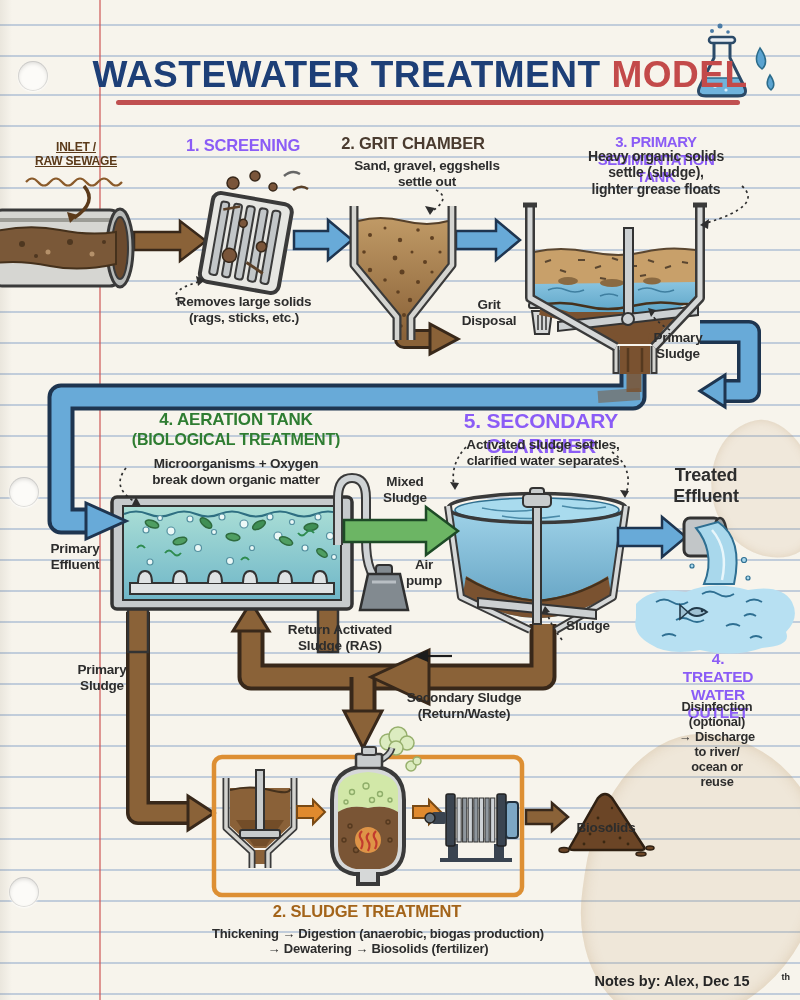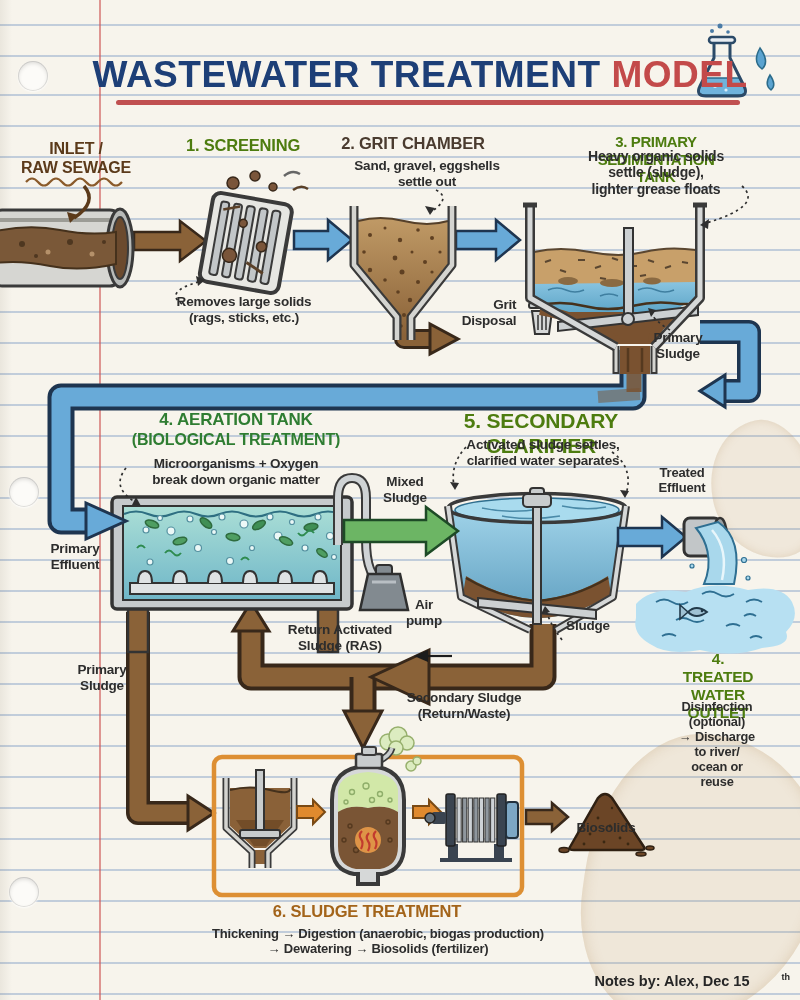--- a/index.html
+++ b/index.html
@@ -25,21 +25,21 @@
     background:rgba(199,166,120,.16);border-radius:46% 54% 62% 38%/55% 45% 58% 42%;
     box-shadow:inset 0 0 14px rgba(178,138,88,.30);transform:rotate(8deg);}
   .stain2{left:712px;top:420px;width:105px;height:140px;
     background:rgba(199,166,120,.14);border-radius:55% 45% 40% 60%/50% 55% 45% 50%;
     box-shadow:inset 0 0 10px rgba(178,138,88,.26);transform:rotate(-12deg);}
   svg.canvas{position:absolute;left:0;top:0;z-index:4;}
   
   .lbl{position:absolute;z-index:6;font-weight:700;color:#2d2d2d;
        white-space:pre-line;text-align:center;transform:translateX(-50%);
        line-height:1.17;letter-spacing:-0.2px;}
-  .h-blue{color:#4d7c0f;}
+  .h-blue{color:#8b5cf6;}
   .h-green{color:#2f7d32;}
   .h-brown{color:#4a3b2f;text-align:right;}
   .h-gold{color:#a3641a;}
   .h-inlet{color:#5b3a1a;}
   .title-wrap{position:absolute;left:420px;top:54px;transform:translateX(-50%);
       z-index:6;white-space:nowrap;font-weight:700;font-size:37px;letter-spacing:.5px;}
   .title-main{color:#1d3f77;}
   .title-accent{color:#c34a4a;}
   .title-underline{position:absolute;left:116px;top:100px;width:624px;height:5px;
       background:#c05050;border-radius:3px;z-index:6;}
@@ -452,59 +452,59 @@
     <circle cx="715" cy="86" r="2" fill="#d9edf8"></circle>
       <circle cx="726" cy="90" r="1.6" fill="#d9edf8"></circle>
     <path d="M760,48 Q770,62 762,69 Q752,62 760,48 Z" fill="#5ba3d0" stroke="#2b6b8a" stroke-width="1.5"></path>
     <path d="M770,75 Q777,85 771,90 Q764,85 770,75 Z" fill="#5ba3d0" stroke="#2b6b8a" stroke-width="1.5"></path>
   </g>
 </svg>
 
 <div class="title-wrap"><span class="title-main">WASTEWATER TREATMENT</span> <span class="title-accent">MODEL</span></div>
 <div class="title-underline"></div>
 
-<div class="lbl h-inlet" style="left:76px;top:140px;font-size:16px;">INLET /
+<div class="lbl h-inlet" style="left:76px;top:140px;font-size:12px;text-decoration:underline;">INLET /
 RAW SEWAGE</div>
 <div class="lbl h-blue" style="left:243px;top:136px;font-size:16.5px;">1. SCREENING</div>
 <div class="lbl" style="left:244px;top:294px;font-size:13.5px;">Removes large solids
 (rags, sticks, etc.)</div>
 <div class="lbl h-brown" style="left:413px;top:134px;font-size:16.5px;">2. GRIT CHAMBER</div>
 <div class="lbl" style="left:427px;top:158px;font-size:13.5px;">Sand, gravel, eggshells
 settle out</div>
-<div class="lbl" style="left:489px;top:297px;font-size:13.5px;text-align:right;">Grit
+<div class="lbl" style="left:489px;top:297px;font-size:13.5px;">Grit
 Disposal</div>
 <div class="lbl h-blue" style="left:656px;top:133px;font-size:15px;letter-spacing:-0.4px;">3. PRIMARY SEDIMENTATION TANK</div>
 <div class="lbl" style="left:656px;top:148px;font-size:14px;">Heavy organic solids settle (sludge),
 lighter grease floats</div>
 <div class="lbl" style="left:678px;top:330px;font-size:13.5px;">Primary
 Sludge</div>
 <div class="lbl h-green" style="left:236px;top:410px;font-size:17px;">4. AERATION TANK</div>
 <div class="lbl h-green" style="left:236px;top:431px;font-size:16px;">(BIOLOGICAL TREATMENT)</div>
 <div class="lbl" style="left:236px;top:456px;font-size:13.5px;">Microorganisms + Oxygen
 break down organic matter</div>
 <div class="lbl" style="left:405px;top:474px;font-size:13.5px;">Mixed
 Sludge</div>
 <div class="lbl" style="left:75px;top:541px;font-size:13.5px;">Primary
 Effluent</div>
-<div class="lbl" style="left:424px;top:597px;font-size:13.5px;">Air
+<div class="lbl" style="left:424px;top:557px;font-size:13.5px;">Air
 pump</div>
 <div class="lbl h-blue" style="left:541px;top:409px;font-size:21px;">5. SECONDARY CLARIFIER</div>
 <div class="lbl" style="left:543px;top:437px;font-size:13.5px;">Activated sludge settles,
 clarified water separates</div>
-<div class="lbl" style="left:682px;top:465px;font-size:13px;">Treated
+<div class="lbl" style="left:706px;top:465px;font-size:18px;">Treated
 Effluent</div>
 <div class="lbl" style="left:588px;top:618px;font-size:13.5px;">Sludge</div>
 <div class="lbl" style="left:324px;top:622px;font-size:13.5px;margin-left:16px;">Return Activated
 Sludge (RAS)</div>
 <div class="lbl" style="left:464px;top:690px;font-size:13.5px;">Secondary Sludge
 (Return/Waste)</div>
 <div class="lbl h-blue" style="left:718px;top:650px;font-size:15.5px;">4. TREATED
 WATER OUTLET</div>
 <div class="lbl" style="left:717px;top:700px;font-size:12.8px;">Disinfection (optional)
 → Discharge to river/
 ocean or reuse</div>
 <div class="lbl" style="left:102px;top:662px;font-size:13.5px;">Primary
 Sludge</div>
-<div class="lbl h-gold" style="left:367px;top:902px;font-size:16.5px;">6. SLUDGE TREATMENT</div>
+<div class="lbl h-gold" style="left:367px;top:902px;font-size:16.5px;">2. SLUDGE TREATMENT</div>
 <div class="lbl" style="left:378px;top:926px;font-size:13px;">Thickening → Digestion (anaerobic, biogas production)
 → Dewatering → Biosolids (fertilizer)</div>
 <div class="lbl" style="left:606px;top:820px;font-size:13.5px;">Biosolids</div>
 <div class="notes"><span>Notes by: Alex, Dec 15</span><span class="sup">th</span></div>
 
 </body></html>

